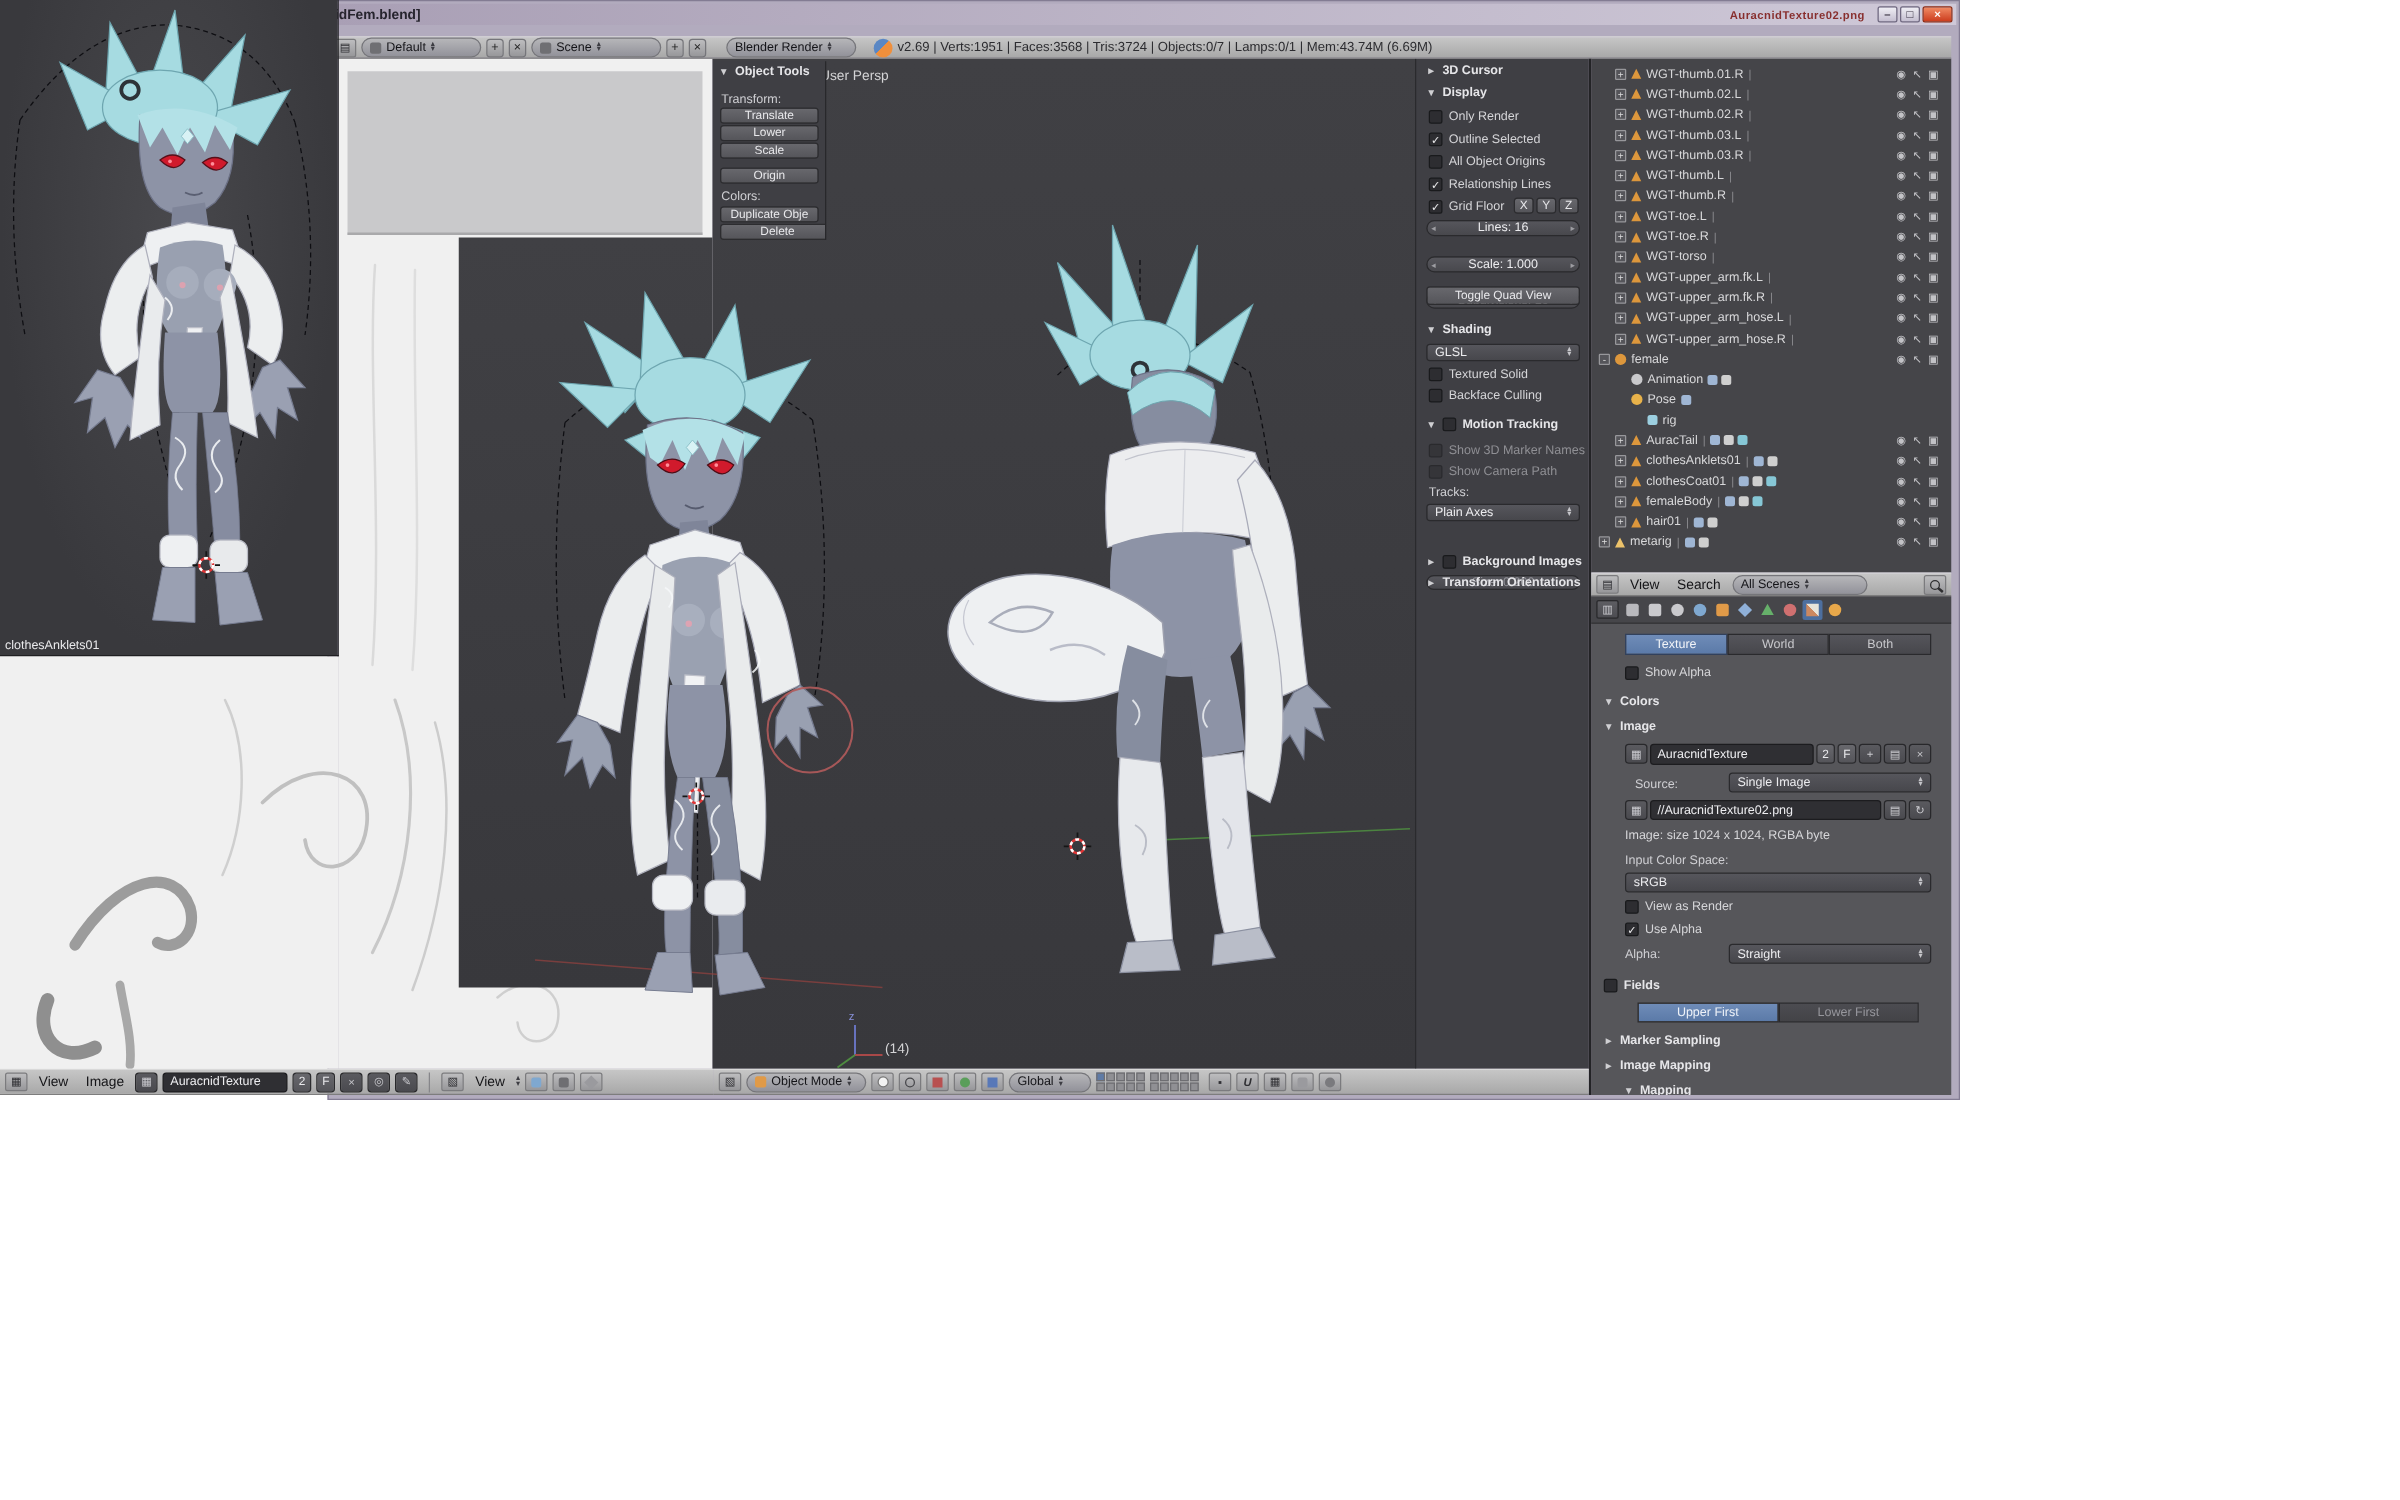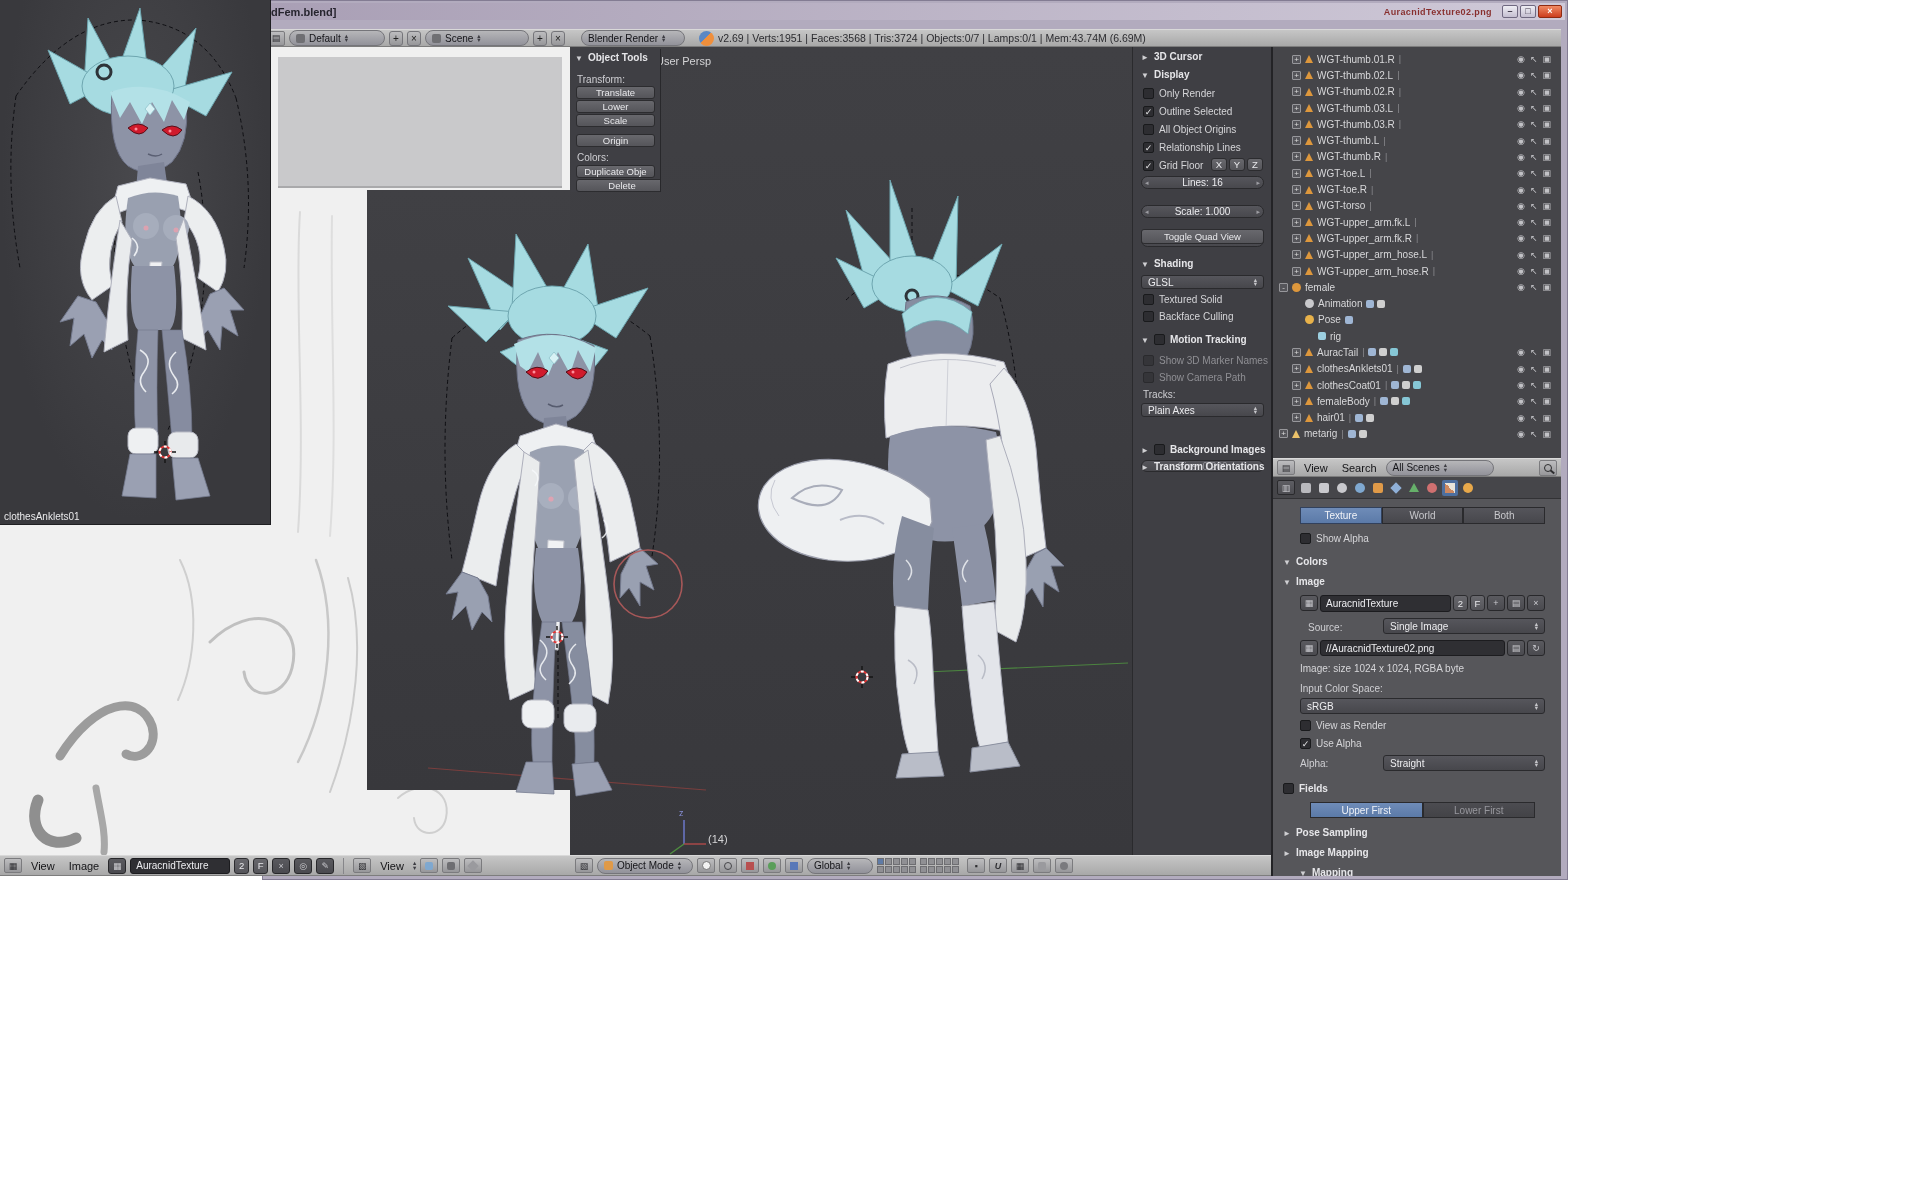--- a/index.html
+++ b/index.html
@@ -810,21 +810,21 @@
   <div class="phdr" style="left:10px;top:306px">
         <span class="chk"></span>
         <span>Fields</span>
       </div>
   <div class="abs" style="left:37px;top:325px;width:225px;height:16px;display:flex">
     <span class="ordbtn active">Upper First</span>
     <span class="ordbtn off">Lower First</span>
   </div>
   <div class="phdr" style="left:10px;top:350px">
         <span class="tri-r"></span>
-        <span>Pose Sampling</span>
+        <span>Marker Sampling</span>
       </div>
   <div class="phdr" style="left:10px;top:370px">
         <span class="tri-r"></span>
         <span>Image Mapping</span>
       </div>
   <div class="phdr" style="left:26px;top:390px">
         <span class="tri-d"></span>
         <span>Mapping</span>
       </div>
 </div>

